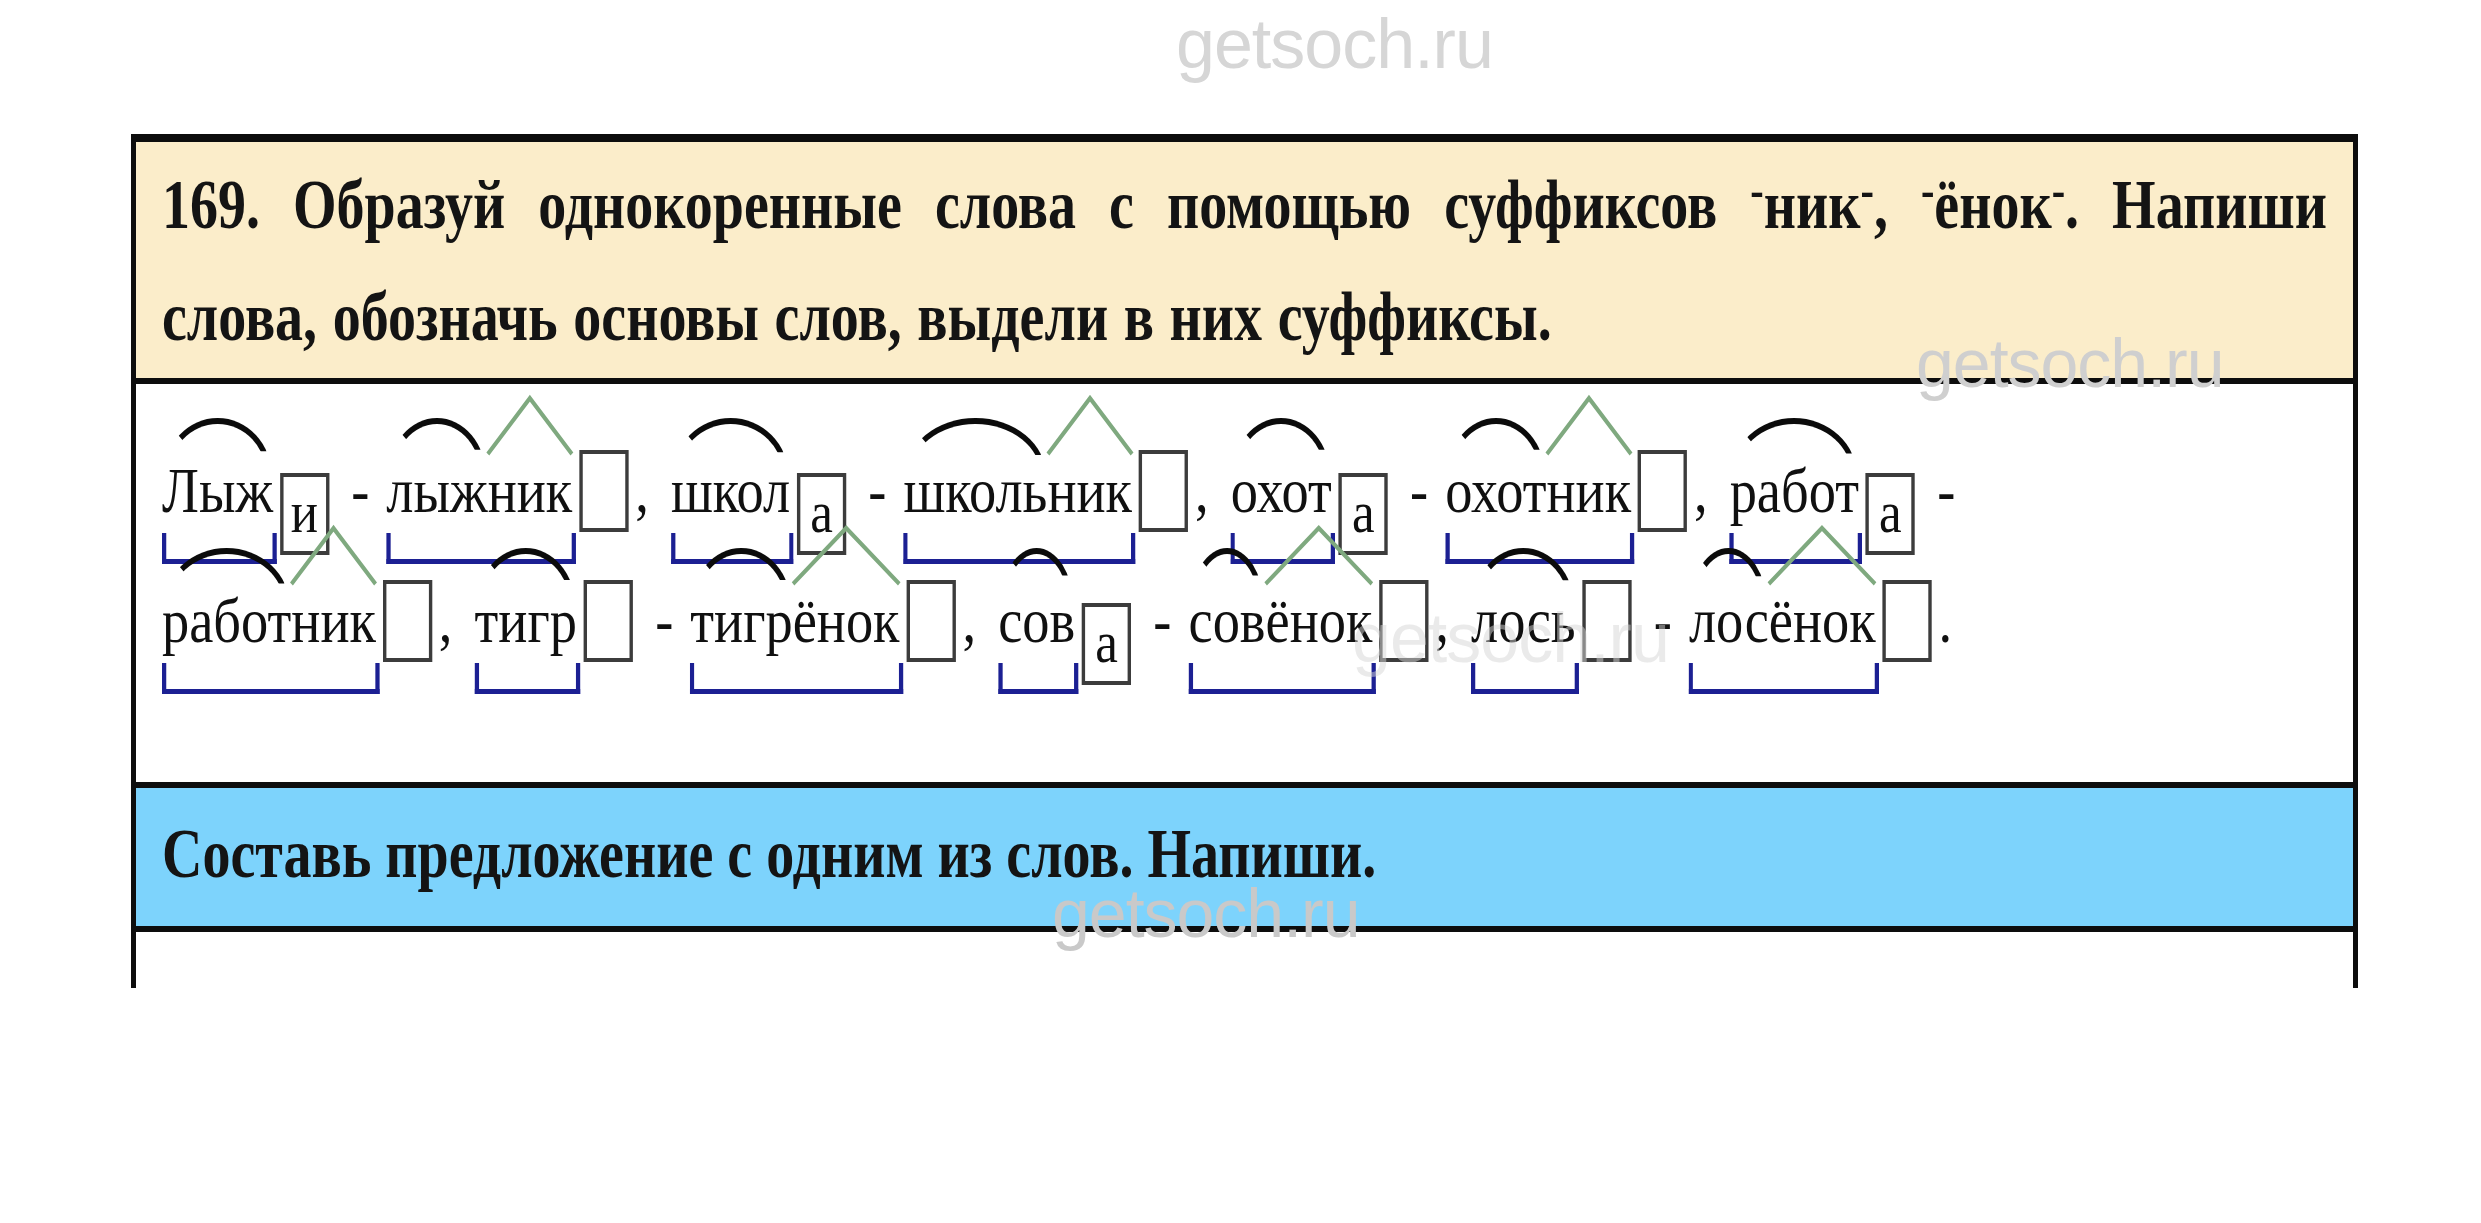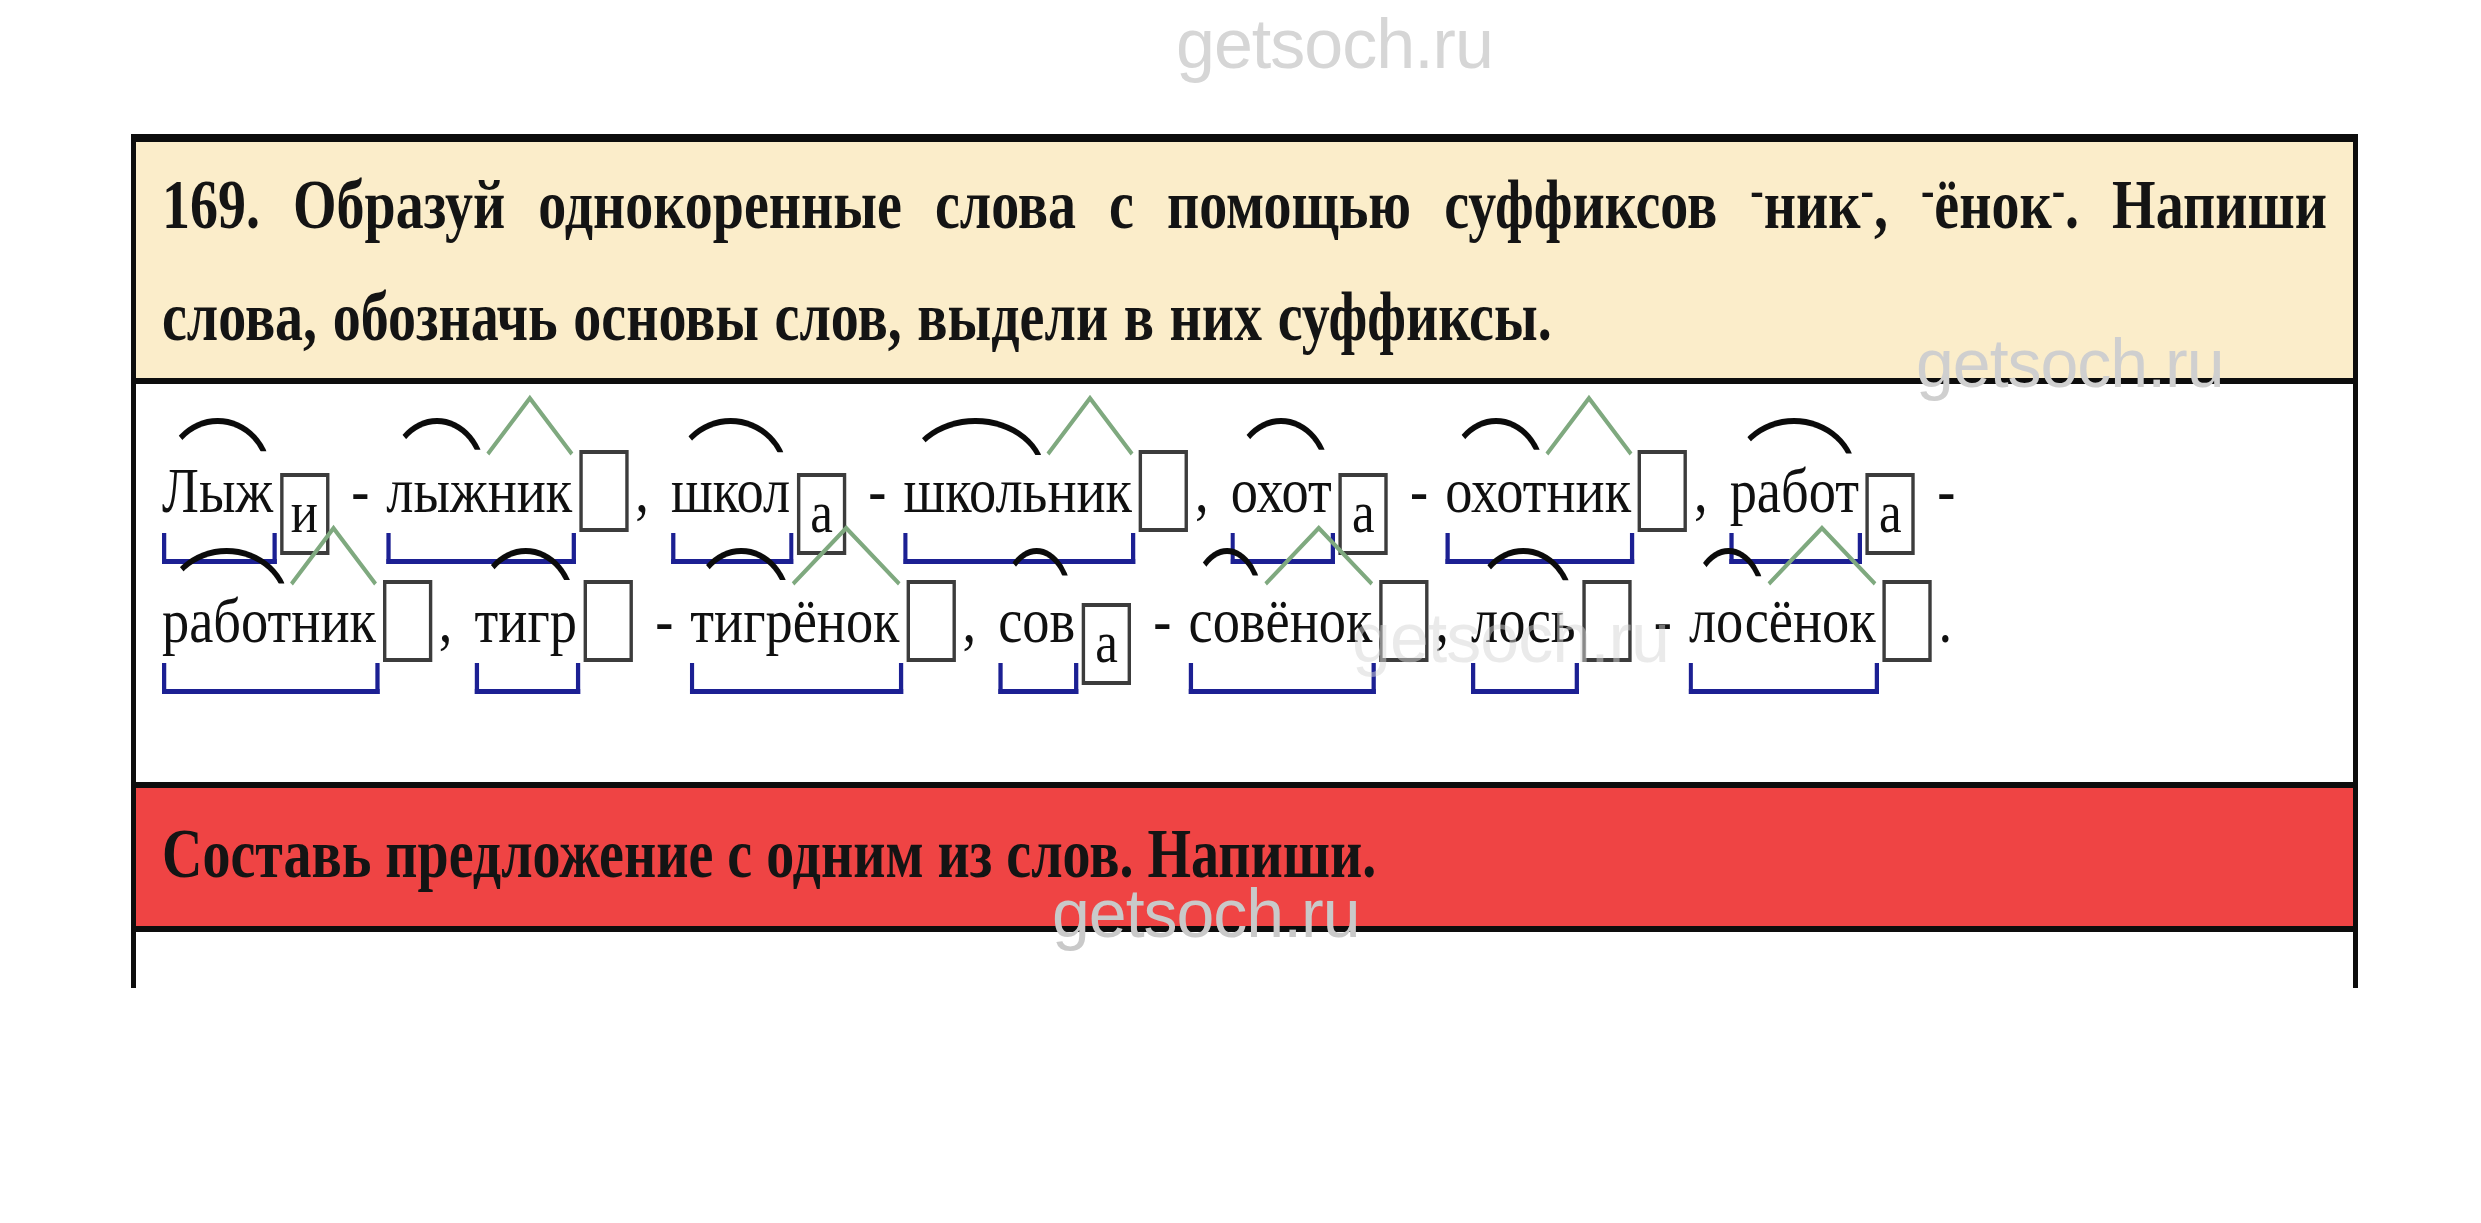--- a/index.html
+++ b/index.html
@@ -6,21 +6,21 @@
   body{width:2481px;height:1223px;background:#ffffff;font-family:"Liberation Serif",serif;}
   .sheet{position:relative;width:2481px;height:988px;overflow:hidden;background:#fff;}
 
   
   .ws-table{position:absolute;left:131px;top:134px;width:2227px;height:1055px;
     border:5px solid #0d0d0d;border-top-width:8px;border-bottom-width:8px;
     box-sizing:border-box;display:flex;flex-direction:column;background:#fff;}
   .row{box-sizing:border-box;}
   .row-task{height:242px;background:#fbedca;border-bottom:6px solid #0d0d0d;padding:10px 26px 0 26px;}
   .row-words{height:404px;background:#ffffff;border-bottom:6px solid #0d0d0d;padding:0 0 6px 26px;}
-  .row-subtask{height:144px;background:#ef4444;border-bottom:6px solid #0d0d0d;display:flex;align-items:center;padding:0 26px 6px 26px;}
+  .row-subtask{height:144px;background:#7dd3fc;border-bottom:6px solid #0d0d0d;display:flex;align-items:center;padding:0 26px 6px 26px;}
   .row-answer{flex:1;background:#ffffff;padding:4px 26px 0 26px;}
 
   
   .cond80{width:125%;transform:scaleX(0.8);transform-origin:0 0;}
   .cond85{width:117.6%;transform:scaleX(0.85);transform-origin:0 0;}
 
   .task-text{font-size:70px;font-weight:bold;color:#141414;line-height:105px;word-spacing:2px;}
   .justify{text-align:justify;text-align-last:justify;}
   .rd{position:relative;top:-0.42em;font-size:0.72em;}
   .subtask-text{font-size:70px;font-weight:bold;color:#141414;line-height:80px;}

